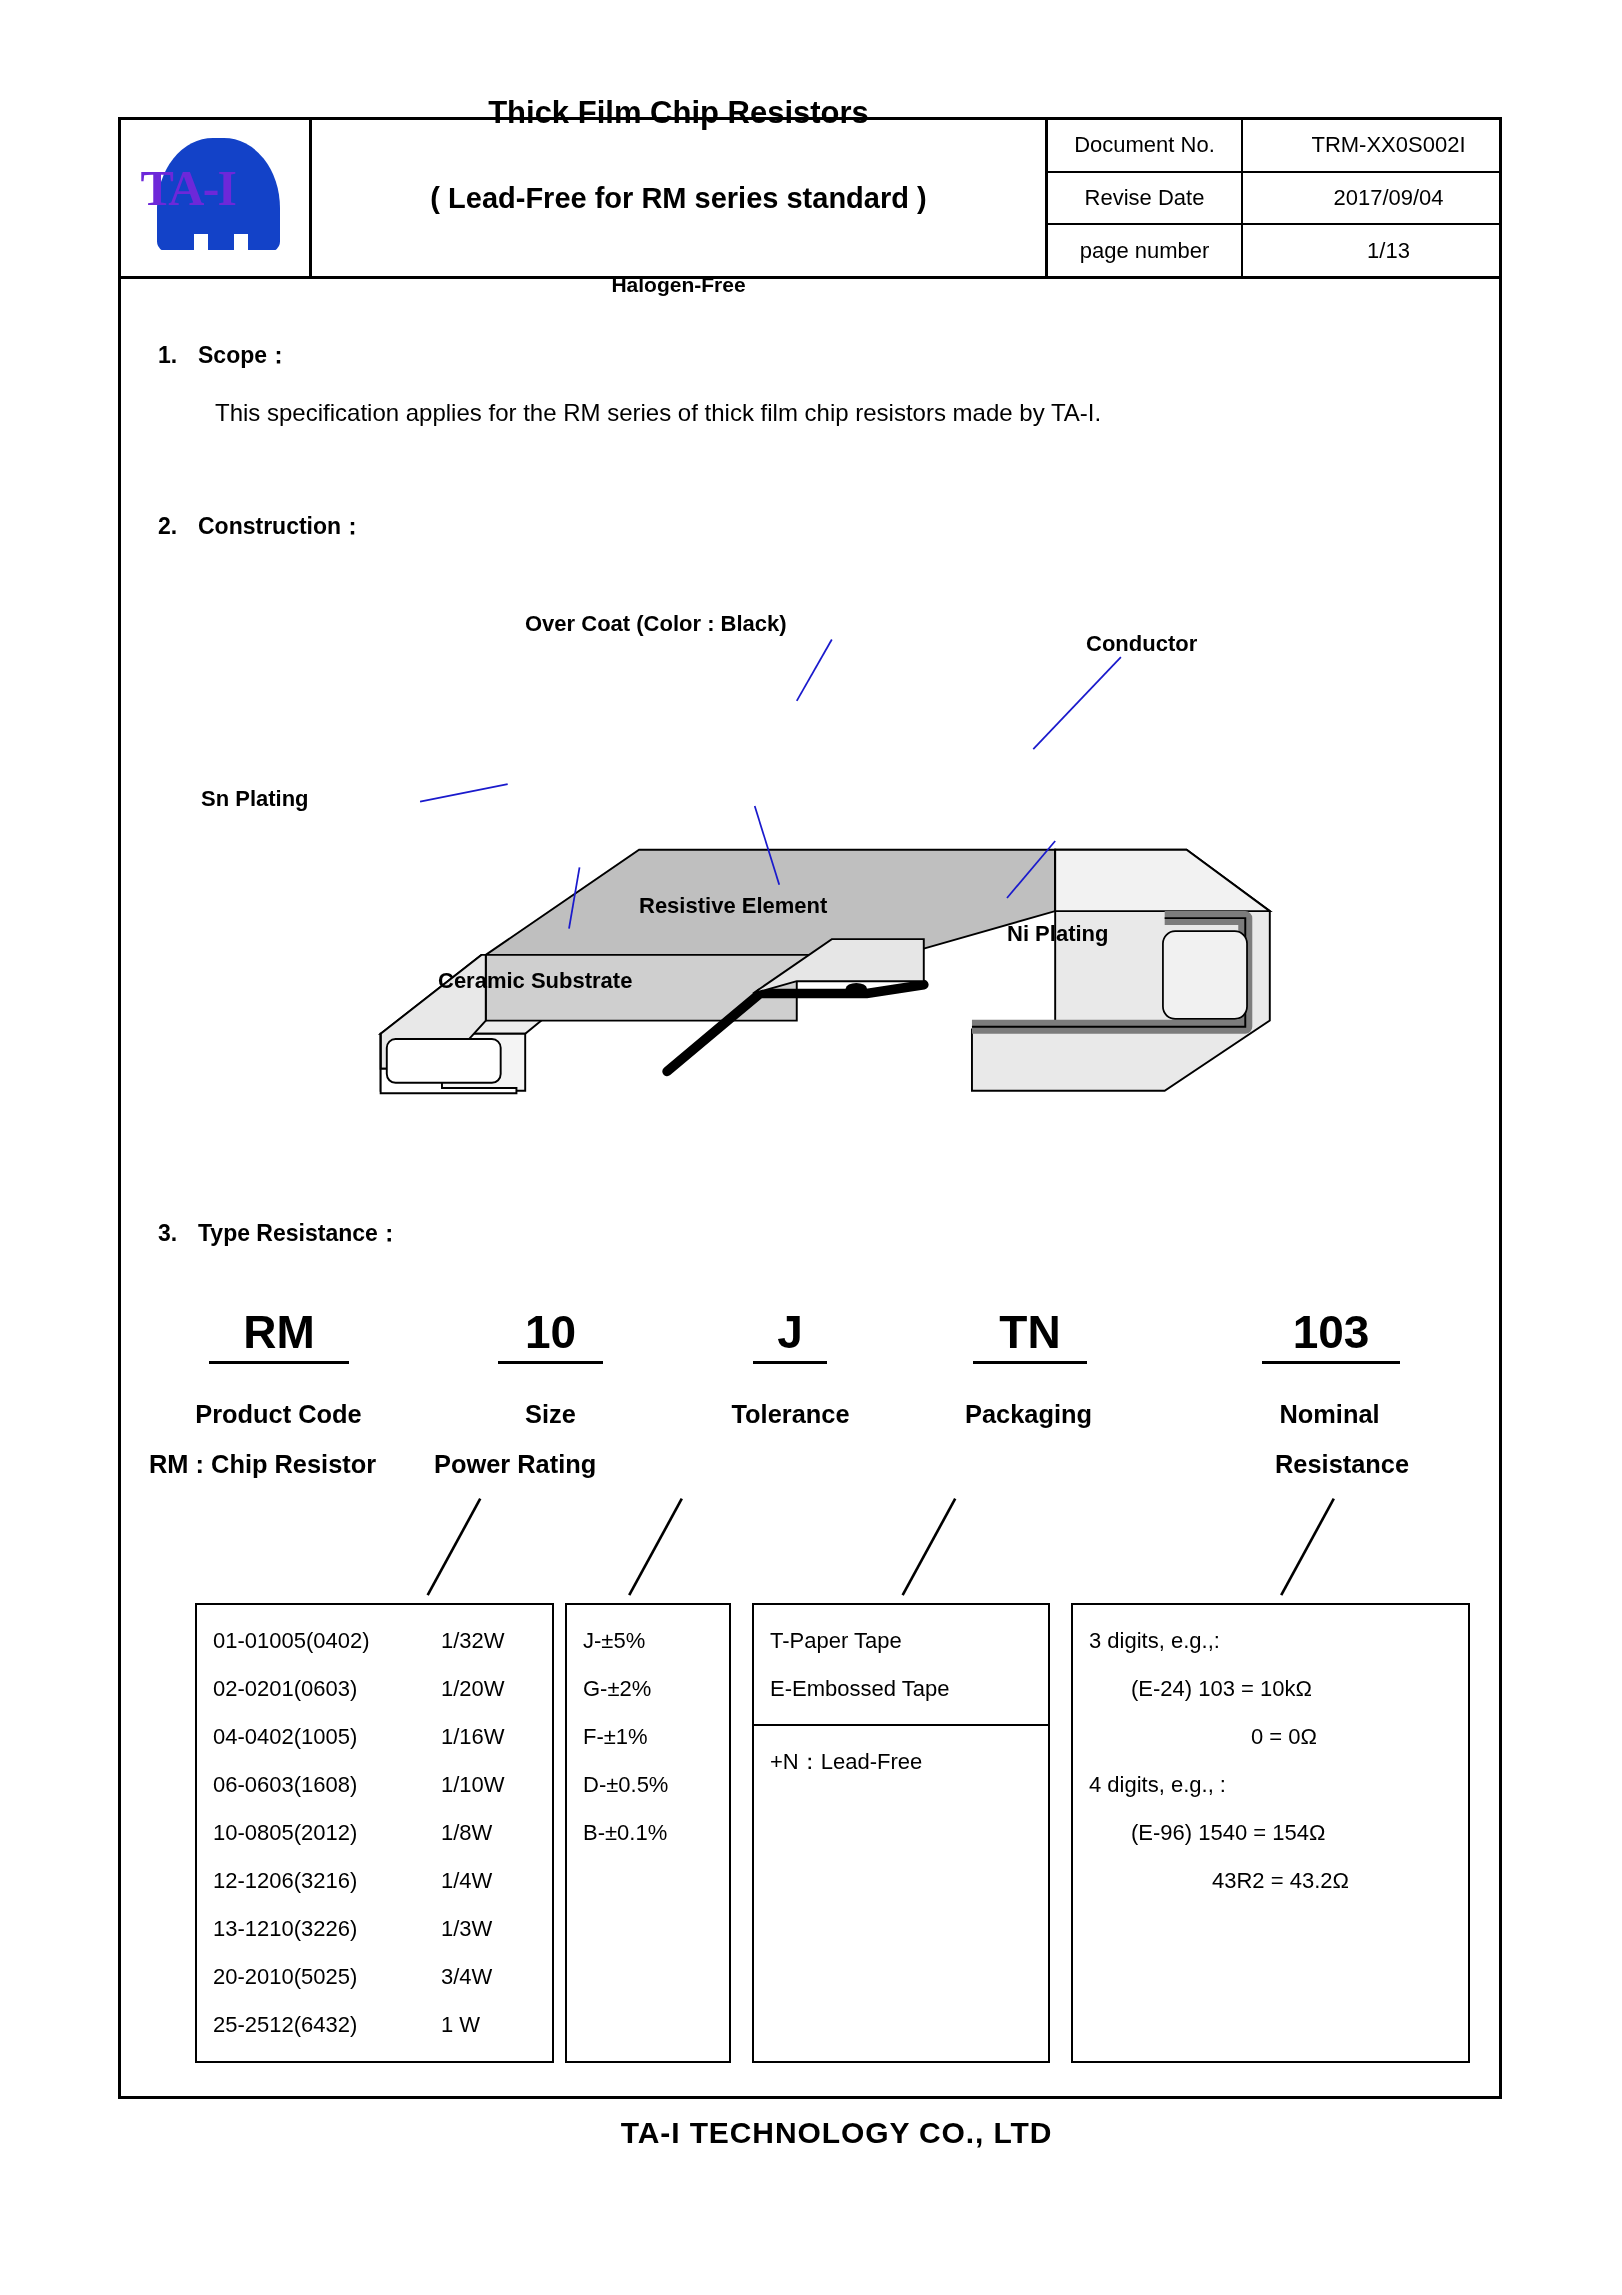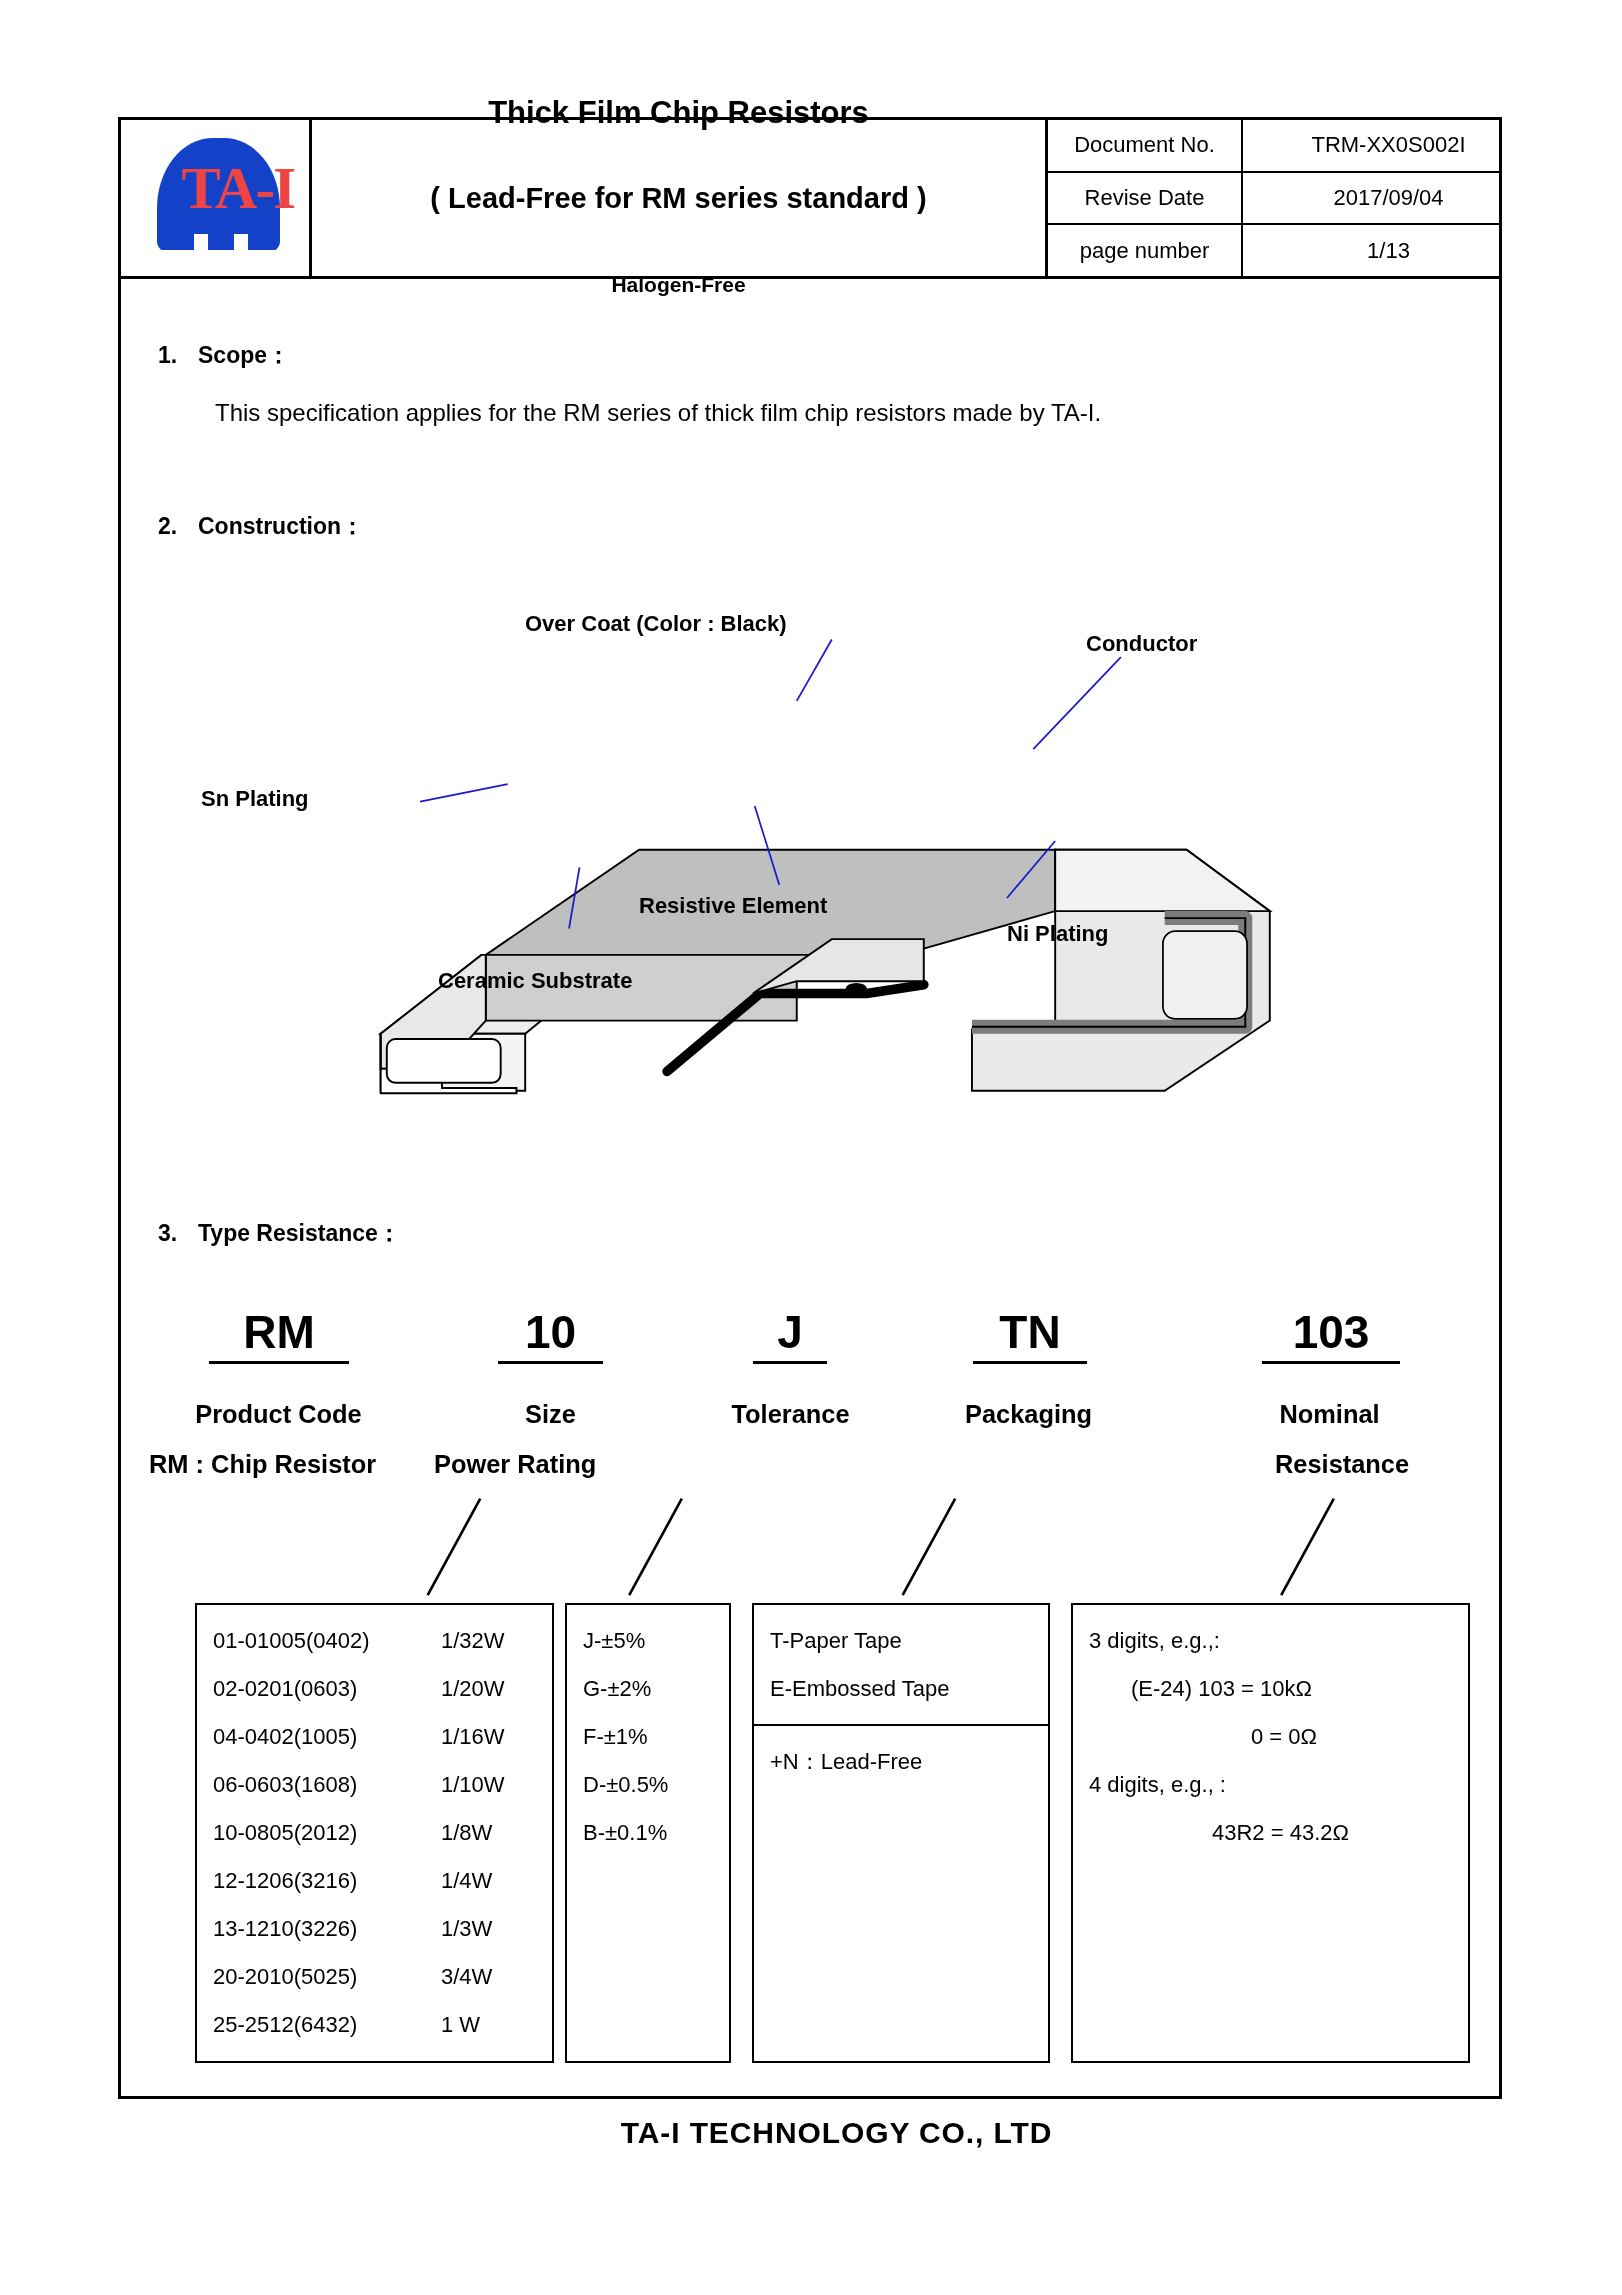--- a/index.html
+++ b/index.html
@@ -77,25 +77,25 @@
     left: 93px;
     bottom: 0px;
     width: 14px;
     height: 30px;
     background: #ffffff;
   }
   .logo-text {
     position: absolute;
     left: 0; top: 28px;
     width: 154px;
-    text-align: right;
+    text-align: left;
     font-family: "Liberation Serif", serif;
     font-weight: bold;
-    font-size: 59px;
-    color: #ef4444;
+    font-size: 50px;
+    color: #6d28d9;
     letter-spacing: -1.8px;
     line-height: 54px;
   }
 
   .title-cell {
     flex: 1;
     border-right: 3.5px solid #000;
     box-sizing: border-box;
     display: flex;
     flex-direction: column;
@@ -444,20 +444,23 @@
         </div>
       <div class="row" style="padding-left:42px;">
           <span>(E-24) 103 = 10kΩ</span>
         </div>
       <div class="row" style="padding-left:162px;">
           <span>0 = 0Ω</span>
         </div>
       <div class="row">
           <span>4 digits, e.g., :</span>
         </div>
+      <div class="row" style="padding-left:42px;">
+          <span>(E-96) 1540 = 154Ω</span>
+        </div>
       <div class="row" style="padding-left:123px;">
           <span>43R2 = 43.2Ω</span>
         </div>
     </div>
   </div>
 
   <div class="footer">TA-I TECHNOLOGY CO., LTD</div>
 
 </div>
 

